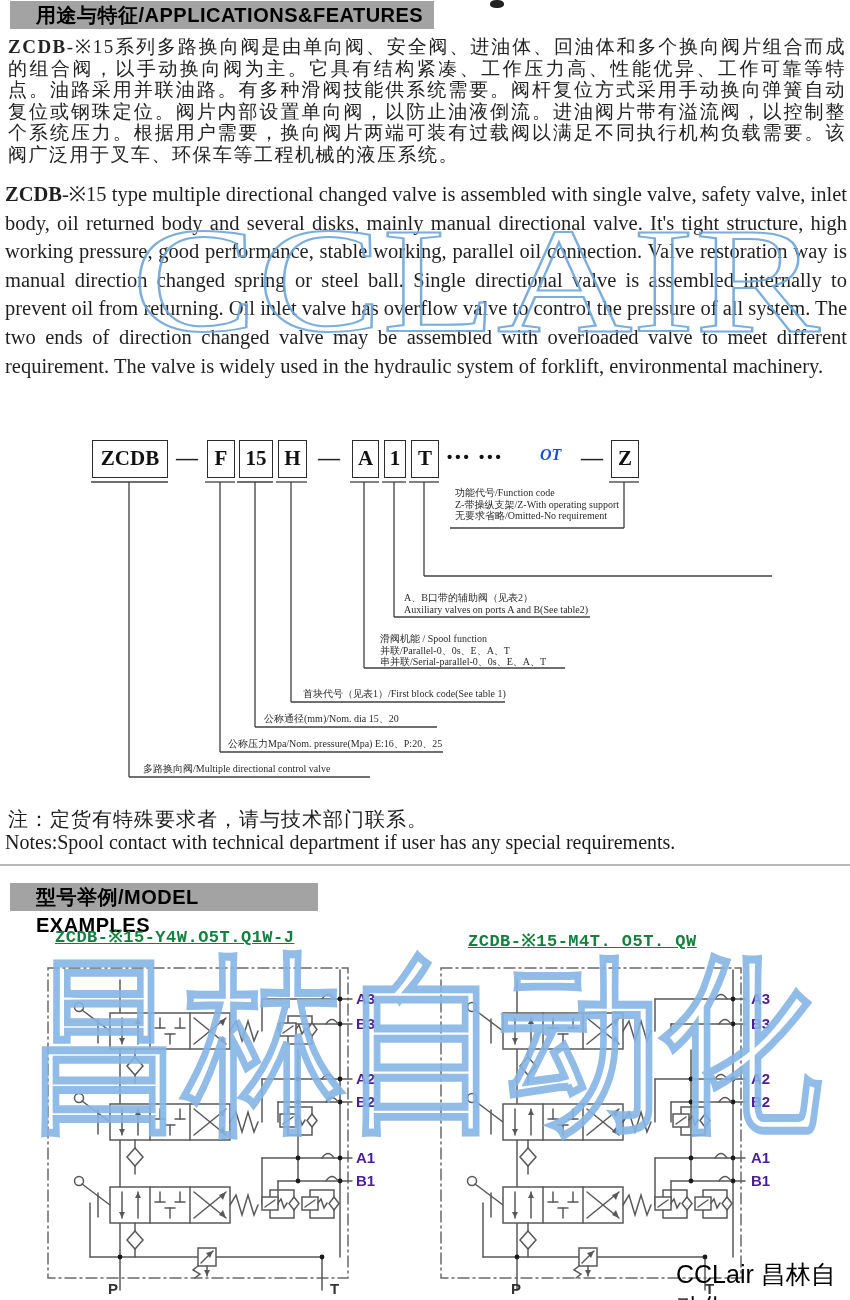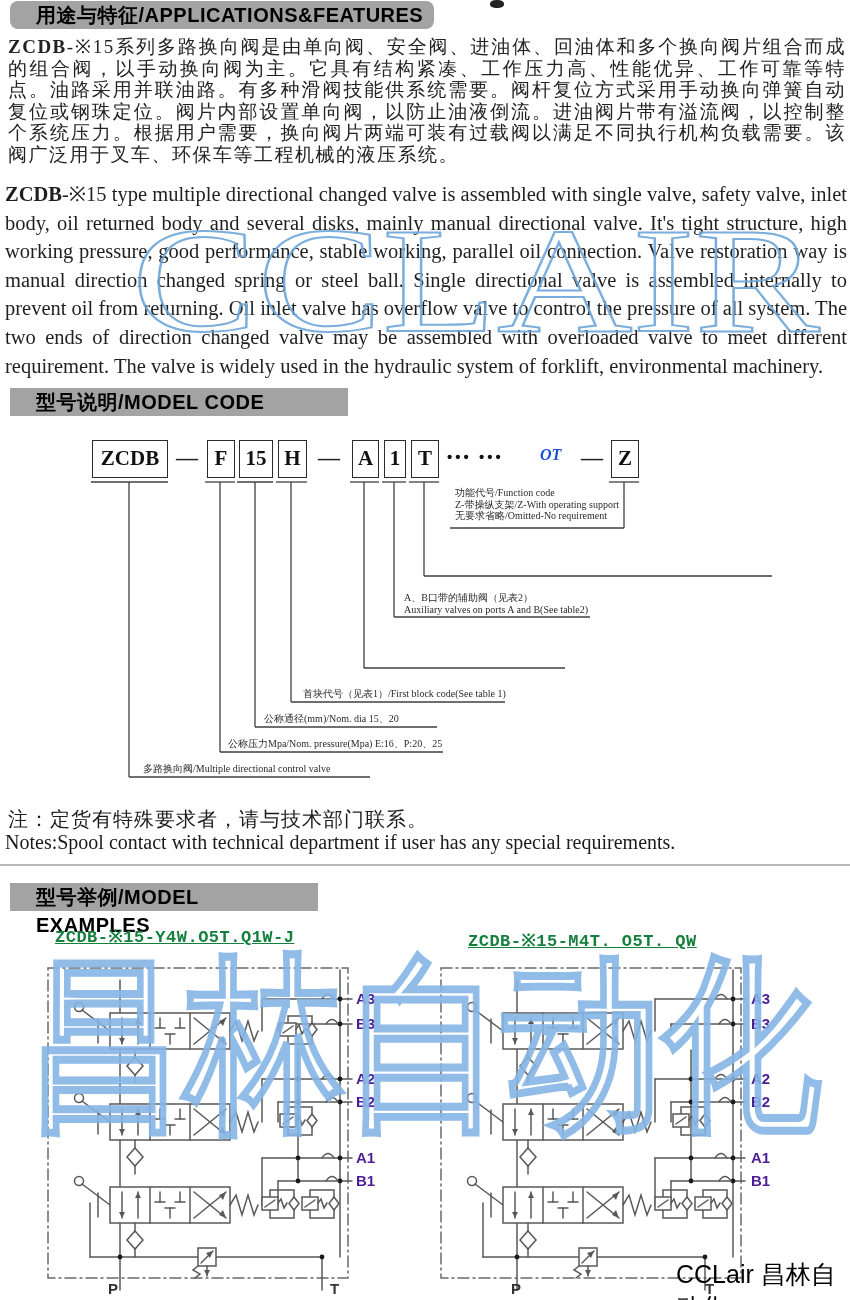--- a/index.html
+++ b/index.html
@@ -33,39 +33,36 @@
   .stray{width:14px;height:8px;background:#222;border-radius:45%;}
   svg{display:block;}
 </style>
 </head>
 <body>
 
 <div class="page">
 
   <div class="abs stray" style="left:490px;top:0px;"></div>
 
-  <div class="abs bar" style="left:10px;top:1px;width:398px;height:28px;border-radius:8px;">
+  <div class="abs bar" style="left:10px;top:1px;width:398px;height:28px;">
     <span>用途与特征/APPLICATIONS&amp;FEATURES</span>
   </div>
 
   <div class="abs p-cn" style="left:8px;top:36px;width:838px;">
     <span class="lead">ZCDB</span><span>-※15系列多路换向阀是由单向阀、安全阀、进油体、回油体和多个换向阀片组合而成的组合阀，以手动换向阀为主。它具有结构紧凑、工作压力高、性能优异、工作可靠等特点。油路采用并联油路。有多种滑阀技能供系统需要。阀杆复位方式采用手动换向弹簧自动复位或钢珠定位。阀片内部设置单向阀，以防止油液倒流。进油阀片带有溢流阀，以控制整个系统压力。根据用户需要，换向阀片两端可装有过载阀以满足不同执行机构负载需要。该阀广泛用于叉车、环保车等工程机械的液压系统。</span>
   </div>
 
   <div class="abs p-en" style="left:5px;top:180px;width:842px;">
     <span class="lead">ZCDB</span><span>-※15 type multiple directional changed valve is assembled with single valve, safety valve, inlet body, oil returned body and several disks, mainly manual directional valve. It's tight structure, high working pressure, good performance, stable working, parallel oil connection. Valve restoration way is manual direction changed spring or steel ball. Single directional valve is assembled internally to prevent oil from returning. Oil inlet valve has overflow valve to control the pressure of all system. The two ends of direction changed valve may be assembled with overloaded valve to meet different requirement. The valve is widely used in the hydraulic system of forklift, environmental machinery.</span>
   </div>
 
   <svg class="abs wm" style="left:128px;top:205px;" width="704" height="150" viewBox="0 0 704 150">
     <text x="4" y="126" font-size="150" font-family="Liberation Serif, serif" fill="none" stroke="#6da6d9" stroke-width="2" textLength="688" lengthAdjust="spacingAndGlyphs">CCLAIR</text>
   </svg>
 
-  <div class="abs bar" style="left:10px;top:388px;width:312px;height:28px;">
-    <span>型号说明/MODEL CODE</span>
-  </div>
 
   <div class="abs" style="left:0;top:425px;width:850px;height:385px;">
 
     <svg class="abs" style="left:0;top:0;" width="850" height="385" viewBox="0 0 850 385" stroke="#3f3f3f" stroke-width="1.3">
       <line x1="91" y1="57" x2="168" y2="57"></line>
         <line x1="129" y1="57" x2="129" y2="352"></line>
         <line x1="129" y1="352" x2="370" y2="352"></line>
       <line x1="205" y1="57" x2="235" y2="57"></line>
         <line x1="220" y1="57" x2="220" y2="327"></line>
         <line x1="220" y1="327" x2="443" y2="327"></line>
@@ -104,20 +101,25 @@
     <div class="abs boxlbl" style="left:611px;top:15px;width:26px;height:36px;">Z</div>
 
     <div class="abs callout" style="left:455px;top:62px;">
       <div>功能代号/Function code</div>
       <div>Z-带操纵支架/Z-With operating support</div>
       <div>无要求省略/Omitted-No requirement</div>
     </div>
     <div class="abs callout" style="left:404px;top:167px;">
       <div>A、B口带的辅助阀（见表2）</div>
       <div>Auxiliary valves on ports A and B(See table2)</div>
+    </div>
+    <div class="abs callout" style="left:380px;top:208px;">
+      <div>滑阀机能 / Spool function</div>
+      <div>并联/Parallel-0、0s、E、A、T</div>
+      <div>串并联/Serial-parallel-0、0s、E、A、T</div>
     </div>
     <div class="abs callout" style="left:303px;top:263px;text-align:right;">
       <div>首块代号（见表1）/First block code(See table 1)</div>
     </div>
     <div class="abs callout" style="left:264px;top:288px;">
       <div>公称通径(mm)/Nom. dia 15、20</div>
     </div>
     <div class="abs callout" style="left:228px;top:313px;">
       <div>公称压力Mpa/Nom. pressure(Mpa) E:16、P:20、25</div>
     </div>

